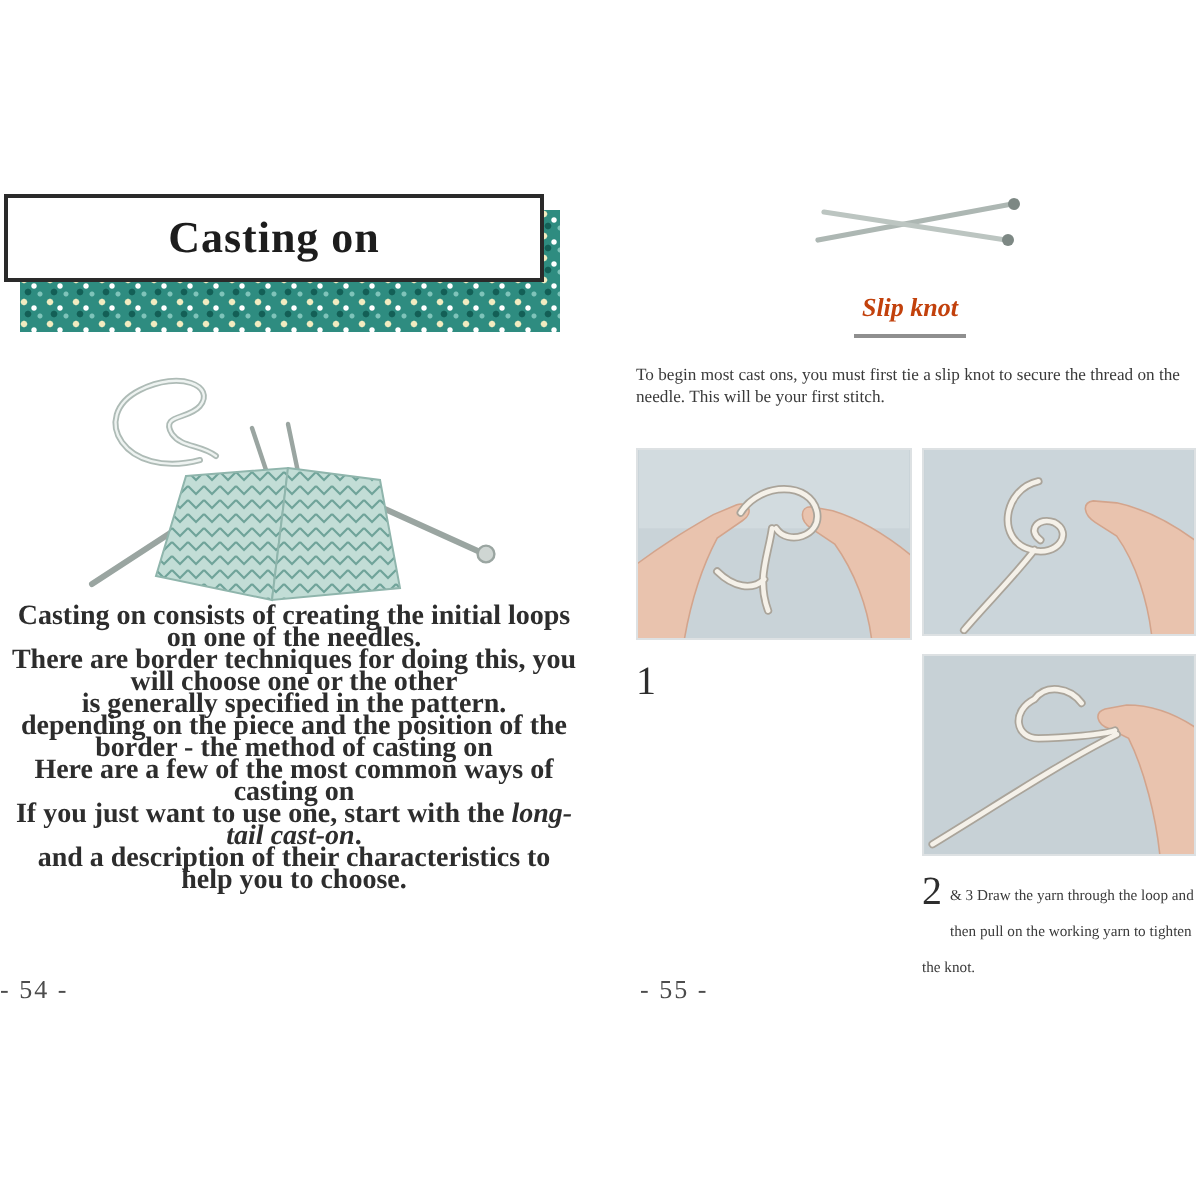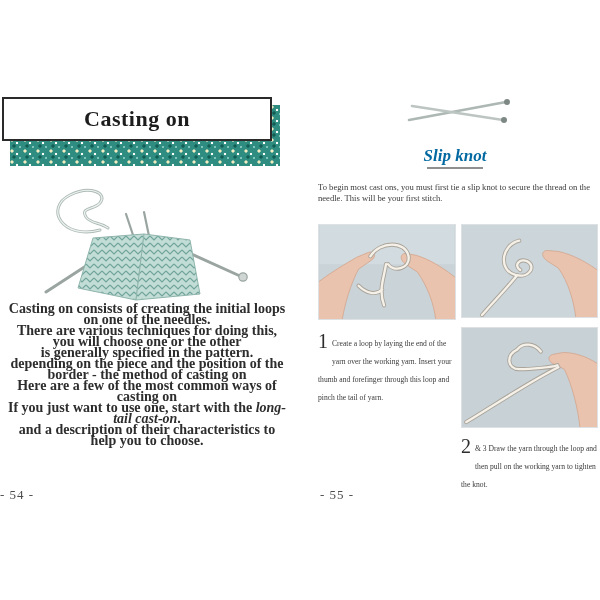--- a/index.html
+++ b/index.html
@@ -35,21 +35,21 @@
   .pageno {
     font-size:13px; color:#4c4c4c; text-align:left; letter-spacing:1px;
   }
   #pageno-left  { left:0px;  top:487px; width:290px; }
   #pageno-right { left:320px; top:487px; width:280px; }
 
   
   #needles-illo { left:405px; top:93px; width:112px; height:42px; }
   #section-heading {
     left:380px; top:146px; width:150px; text-align:center;
-    font-size:17px; font-weight:700; font-style:italic; color:#0369a1;
+    font-size:13px; font-weight:700; font-style:italic; color:#c2410c;
   }
   #heading-rule {
     left:427px; top:167px; width:56px; height:2px; background:#8f8f8f;
   }
   #section-intro {
     left:318px; top:182px; width:282px;
     font-size:8.6px; line-height:11px; color:#3a3a3a;
   }
   .photo {
     background:#c9d3d8; border:1px solid #dde1e3; overflow:hidden;
@@ -97,21 +97,21 @@
 
       <line x1="88" y1="28" x2="96" y2="52" stroke="#9aa5a1" stroke-width="2.2" stroke-linecap="round"></line>
       <line x1="106" y1="26" x2="111" y2="50" stroke="#9aa5a1" stroke-width="2.2" stroke-linecap="round"></line>
 
       <polygon points="55,52 106,48 98,114 40,102" fill="url(#knit)" stroke="#8fb5ac" stroke-width="1"></polygon>
       <polygon points="106,48 152,54 162,108 98,114" fill="url(#knit)" stroke="#8fb5ac" stroke-width="1"></polygon>
     </svg>
 
     <div class="abs" id="left-paragraph">
       <div>Casting on consists of creating the initial loops on one of the needles.</div>
-      <div>There are various techniques for doing this, you will choose one or the other</div>
+      <div>There are border techniques for doing this, you will choose one or the other</div>
       <div>is generally specified in the pattern.</div>
       <div>depending on the piece and the position of the border - the method of casting on</div>
       <div>Here are a few of the most common ways of casting on</div>
       <div>
         <span>If you just want to use one, start with the </span><span style="font-style:italic">long-tail cast-on</span><span>.</span>
       </div>
       <div>and a description of their characteristics to help you to choose.</div>
     </div>
 
     <div class="abs pageno" id="pageno-left">- 54 -</div>
@@ -151,21 +151,20 @@
 
         <path d="M143,96 L143,50 C128,38 112,30 98,27 L86,26 C80,27 81,33 87,37 L98,44 C108,58 114,78 116,96 Z" fill="#e9c3ae" stroke="#d3a48c" stroke-width="0.8"></path>
 
         <path d="M58,16 C40,20 36,46 54,51 C68,55 76,42 66,37 C58,34 52,41 59,46 M56,51 C46,64 32,78 20,92" fill="none" stroke="#aaa49a" stroke-width="4.2" stroke-linecap="round"></path>
         <path d="M58,16 C40,20 36,46 54,51 C68,55 76,42 66,37 C58,34 52,41 59,46 M56,51 C46,64 32,78 20,92" fill="none" stroke="#f5f1e9" stroke-width="2.4" stroke-linecap="round"></path>
       </svg>
     </div>
 
     <div class="abs step" id="step-1">
       <span class="step-num">1</span>
-      <span class="step-text">Create a loop by laying the end of the yarn over the working yarn. Insert your thumb and forefinger through this loop and pinch the tail of yarn.</span>
     </div>
 
     <div class="abs photo" id="photo-3">
       <svg viewBox="0 0 137 101">
         <rect width="137" height="101" fill="#c7d1d6"></rect>
 
         <path d="M143,102 L143,40 C130,30 116,25 103,25 L92,27 C86,29 88,35 94,37 L104,42 C112,58 118,82 120,102 Z" fill="#e9c3ae" stroke="#d3a48c" stroke-width="0.8"></path>
 
         <path d="M4,96 C40,74 70,54 98,40 M56,22 C44,28 46,42 58,42 C70,42 92,40 97,38 M56,22 C62,14 74,16 80,24" fill="none" stroke="#aaa49a" stroke-width="4.2" stroke-linecap="round"></path>
         <path d="M4,96 C40,74 70,54 98,40 M56,22 C44,28 46,42 58,42 C70,42 92,40 97,38 M56,22 C62,14 74,16 80,24" fill="none" stroke="#f5f1e9" stroke-width="2.4" stroke-linecap="round"></path>

